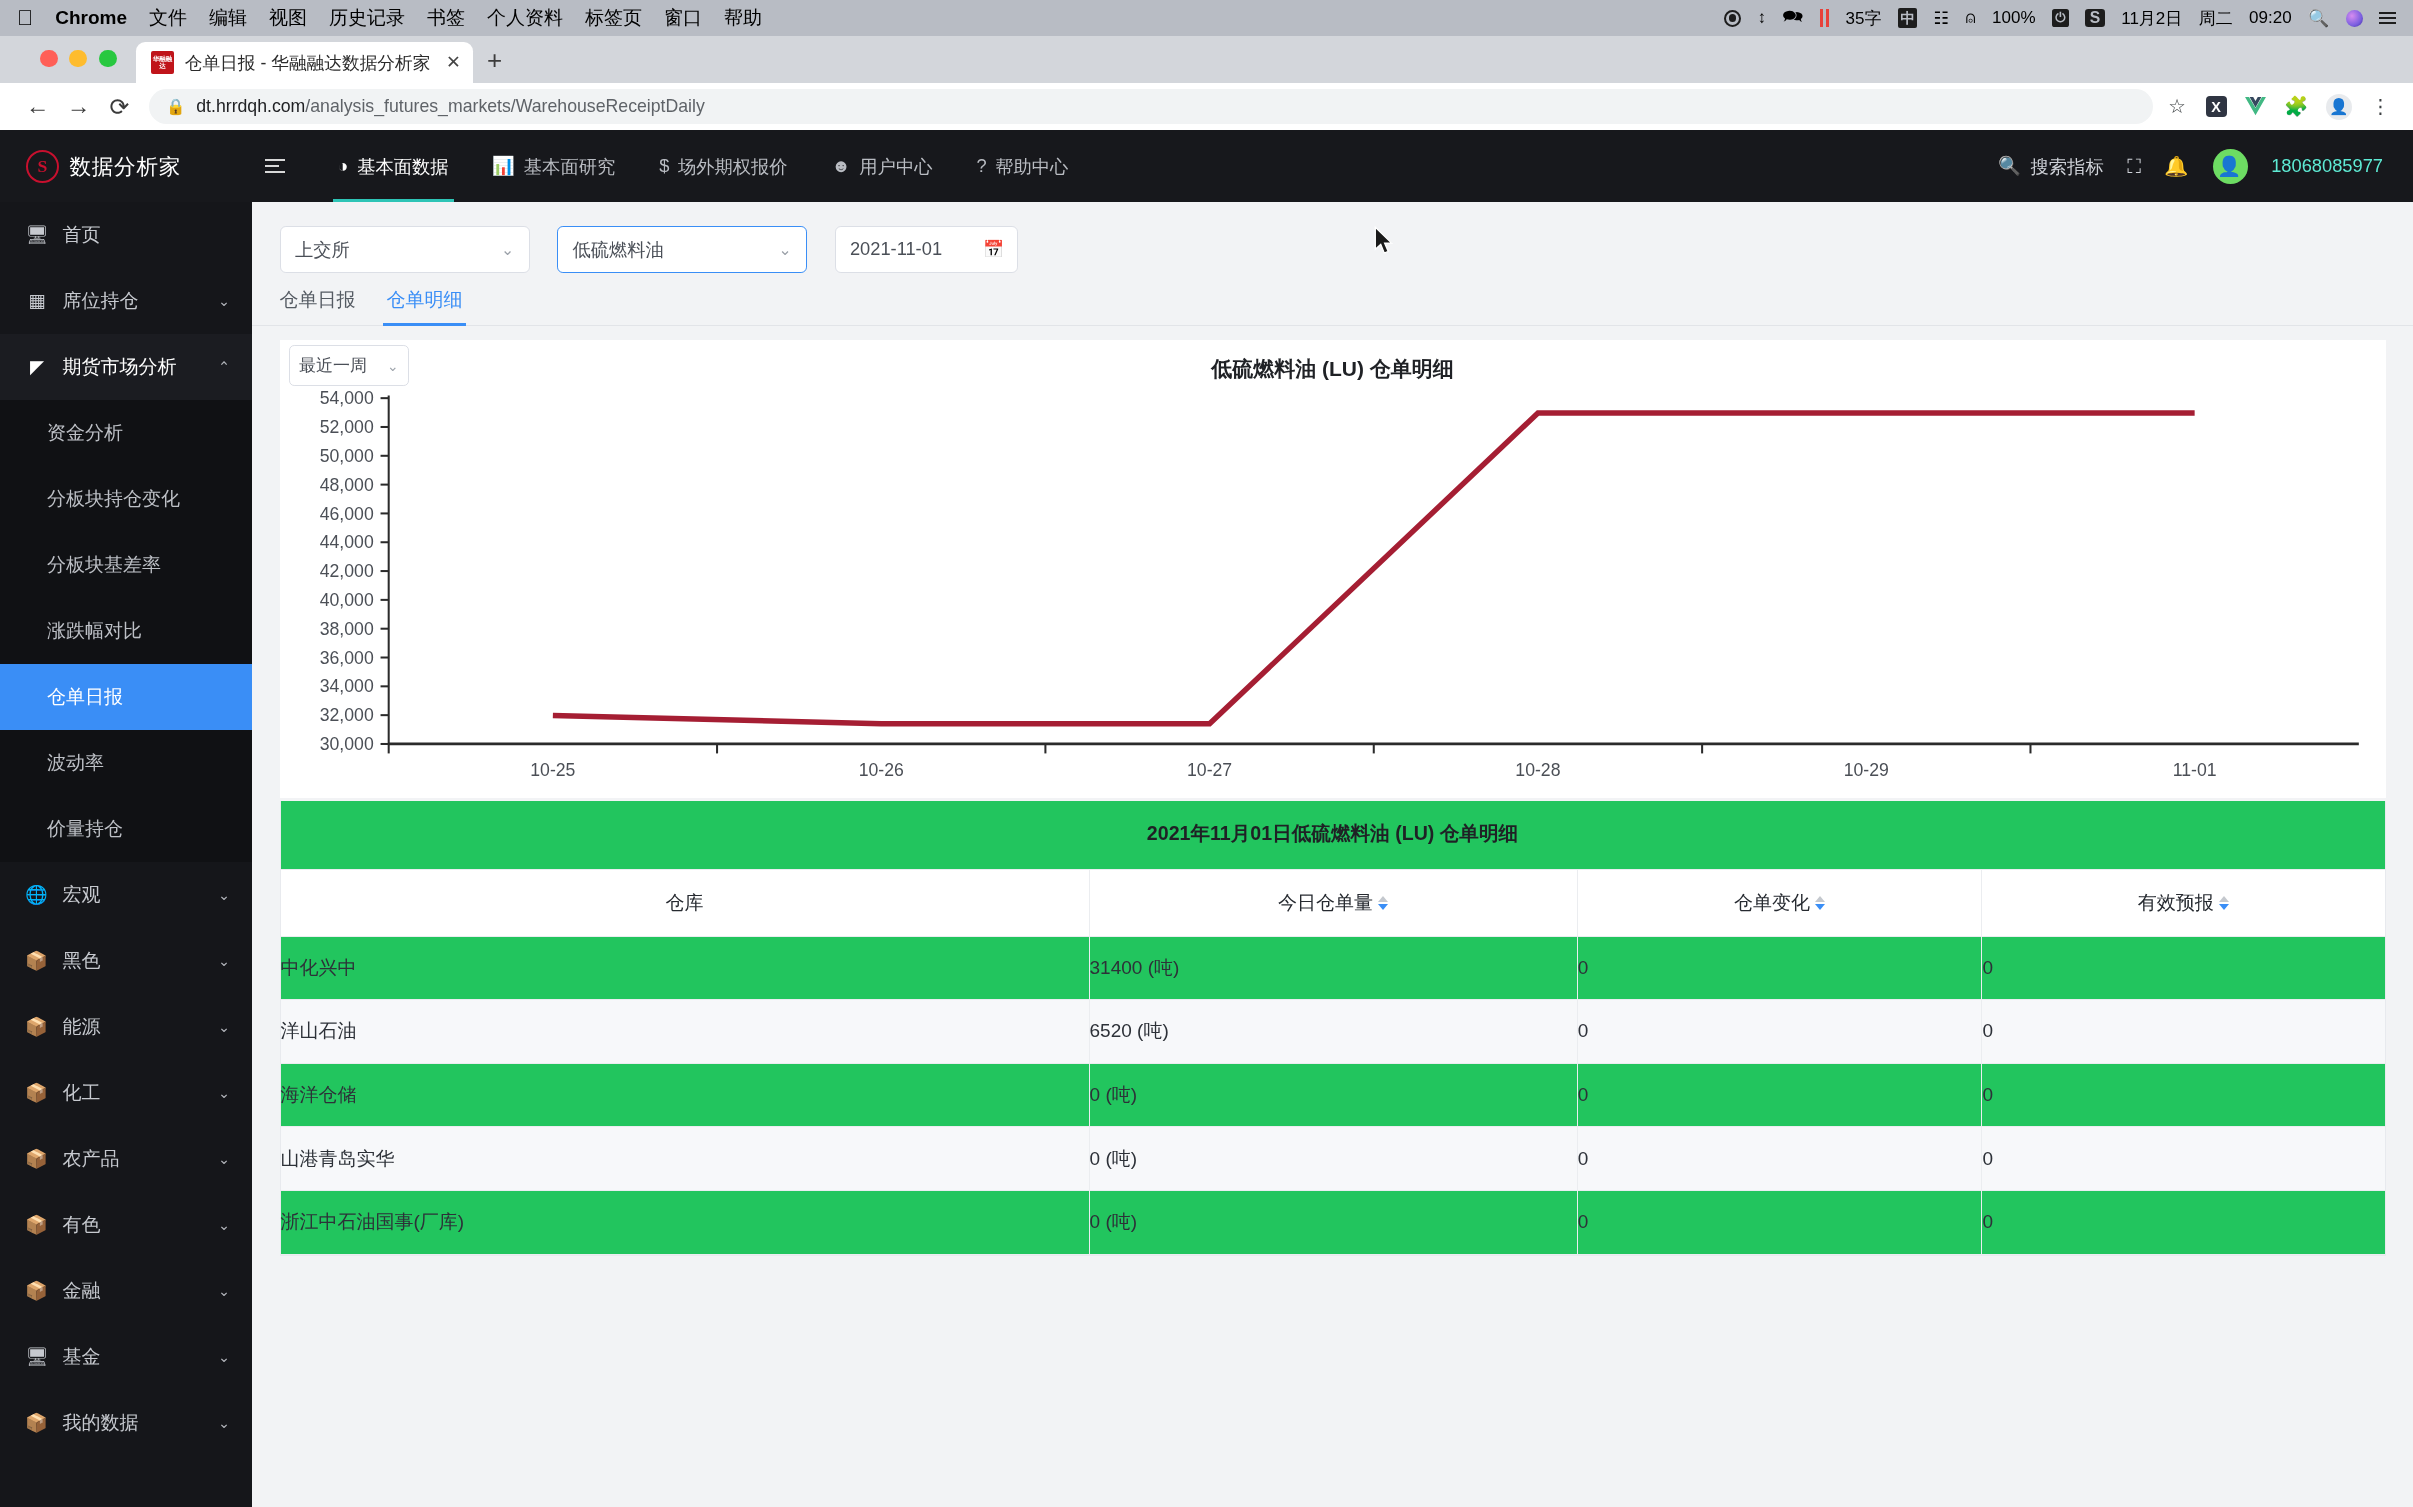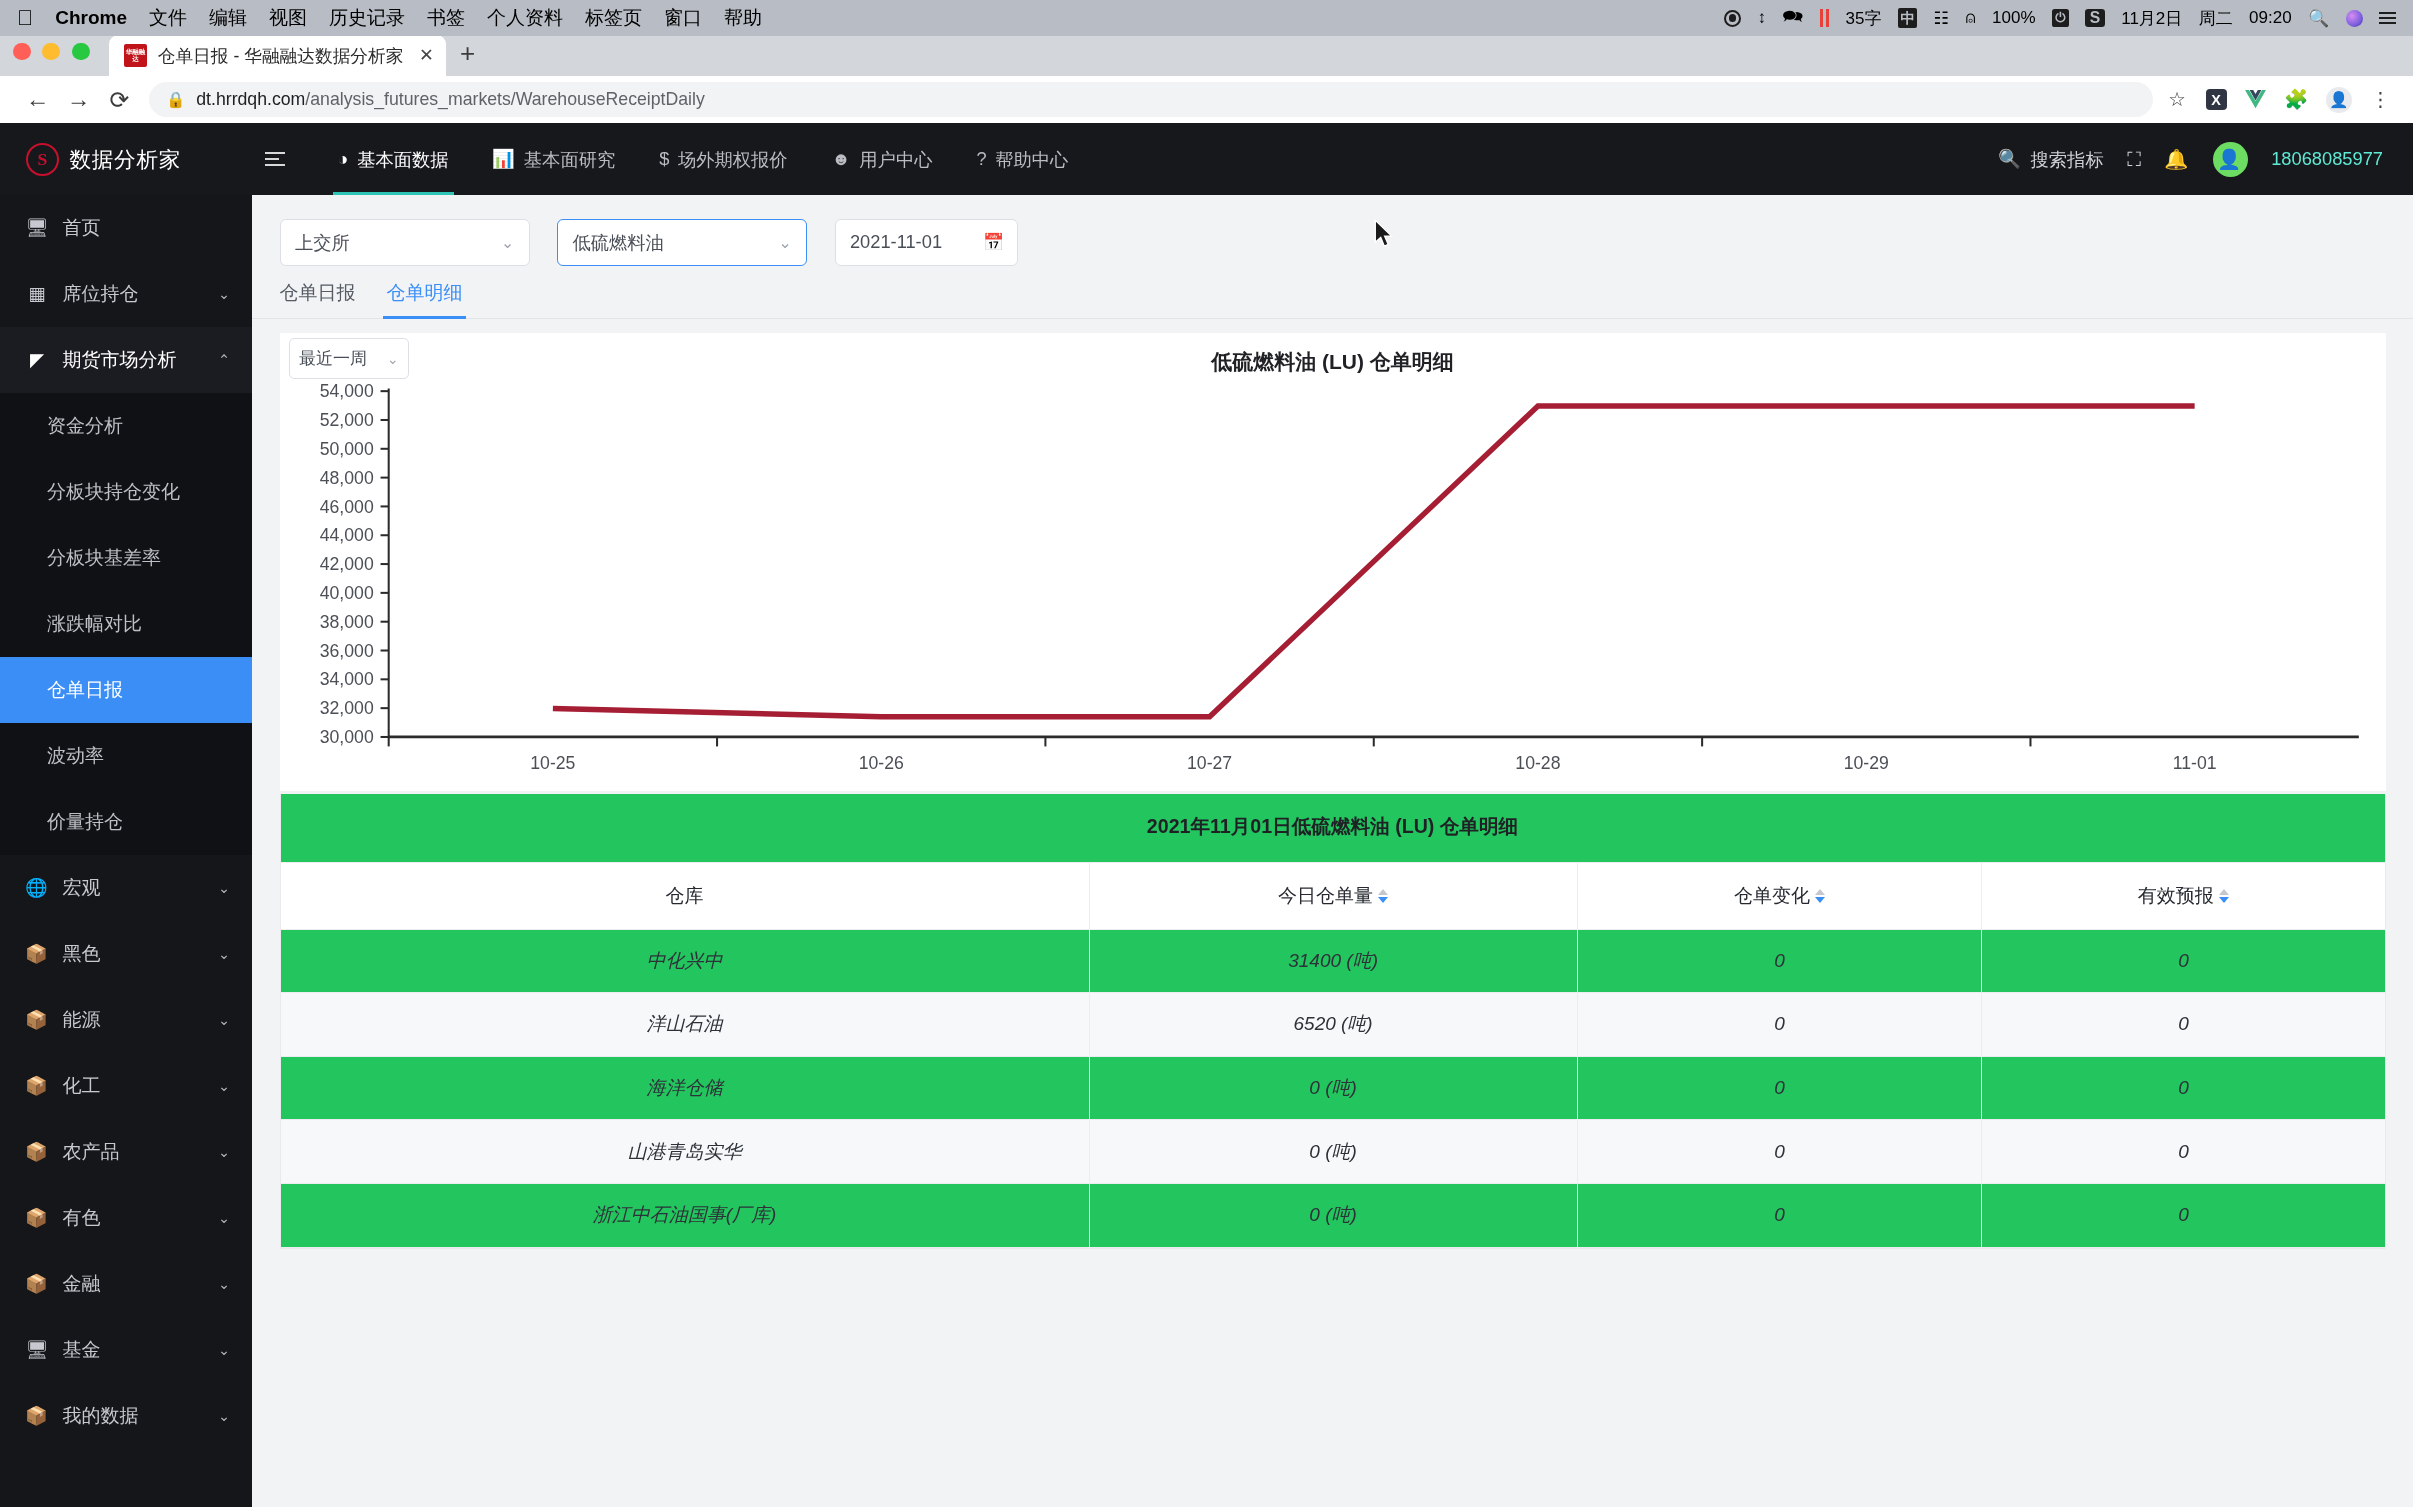--- a/index.html
+++ b/index.html
@@ -45,22 +45,22 @@
   }
   .macbar .siri {
     width: 17px; height: 17px; border-radius: 50%;
     background: radial-gradient(circle at 35% 35%, #d68cf0, #7b5fe0 60%, #3b2a9c);
   }
   .macbar .ctrl-ctr { display: flex; flex-direction: column; gap: 3.3px; }
   .macbar .ctrl-ctr span { width: 17px; height: 2px; background: #1d1d1d; display: block; }
 
   
   .chrome-tabstrip {
-    height: 40px; background: #d3d6db;
-    display: flex; align-items: flex-end; padding-left: 13px; gap: 0;
+    height: 47px; background: #d3d6db;
+    display: flex; align-items: flex-end; padding-left: 40px; gap: 0;
   }
   .traffic { display: flex; gap: 11.8px; align-items: center; padding-bottom: 15.7px; margin-right: 19.6px;}
   .traffic i { width: 17.7px; height: 17.7px; border-radius: 50%; display: block; }
   .traffic .r { background: #ff5f57; }
   .traffic .y { background: #febc2e; }
   .traffic .g { background: #28c840; }
   .tab {
     height: 41px; background: #fff; border-radius: 9.2px 9.2px 0 0;
     display: flex; align-items: center; padding: 0 11.8px 0 14.4px; gap: 10.5px;
     min-width: 282px;
@@ -199,23 +199,22 @@
     font-size: 19px; font-weight: normal; color: #262a30; padding: 19.6px 0;
     border-top: 0.7px solid #ebedf0; border-bottom: 0.7px solid #ebedf0;
     background: #fff;
   }
   thead th + th { border-left: 0.7px solid #ebedf0; }
   .th-in { display: inline-flex; align-items: center; gap: 5.2px; }
   .sorter { display: inline-flex; flex-direction: column; gap: 2px; line-height: 0; }
   .sorter .up { width:0;height:0;border-left:5.2px solid transparent;border-right:5.2px solid transparent;border-bottom:6.5px solid #c4c8ce;}
   .sorter .dn { width:0;height:0;border-left:5.2px solid transparent;border-right:5.2px solid transparent;border-top:6.5px solid #3a8ef6;}
   tbody td {
-    font-size: 19px; color: #2d3138; text-align: center; padding: 18.3px 0;
+    font-size: 19px; color: #2d3138; text-align: left; padding: 18.3px 0;
     border-bottom: 0.7px solid #ebedf0;
-    font-style: italic;
   }
   tbody td + td { border-left: 0.7px solid #ebedf0; }
   tbody tr:nth-child(even) { background: #f7f8fa; }
 
   .cursor { position: absolute; pointer-events: none; }
 </style>
 </head>
 <body>
 
 <div class="macbar">

